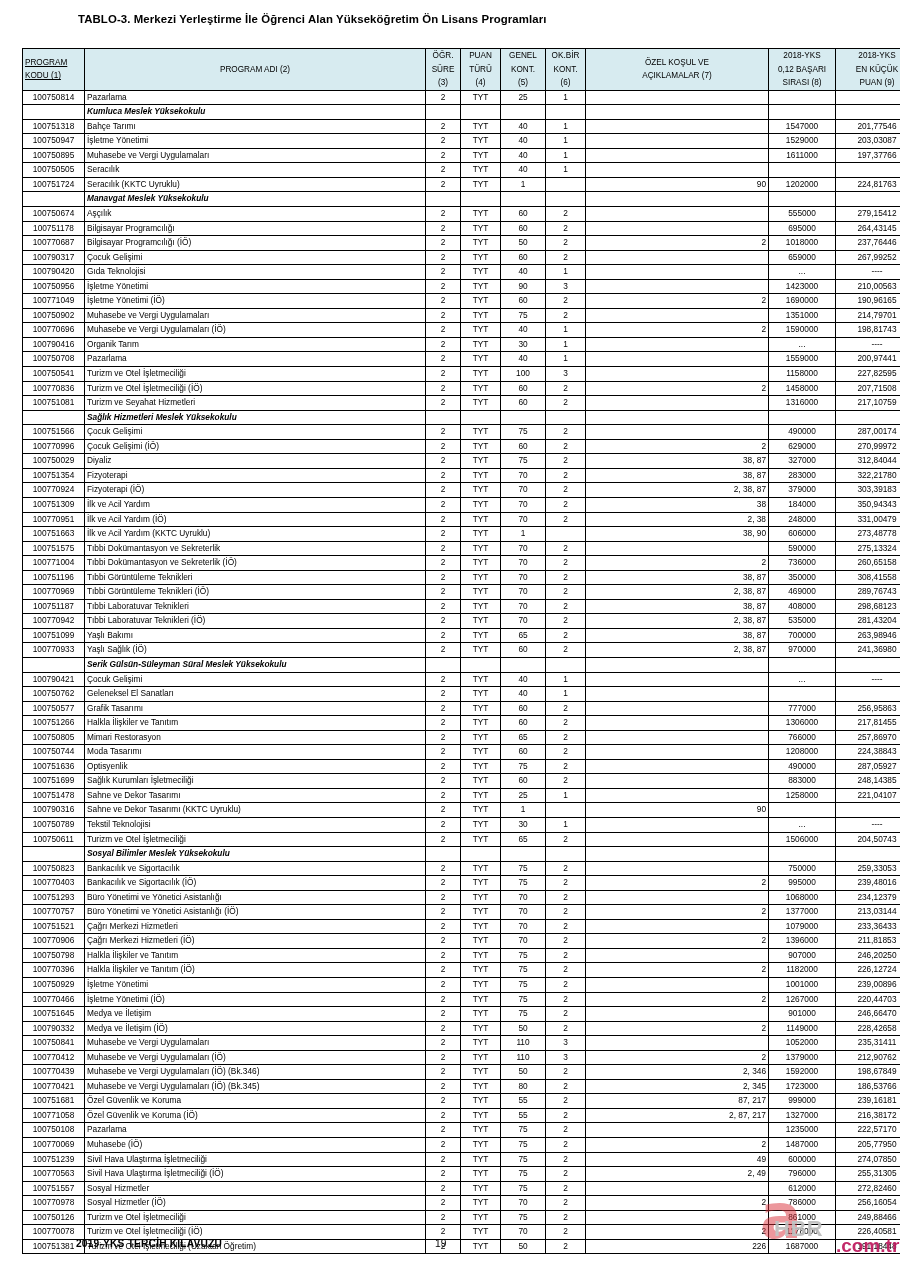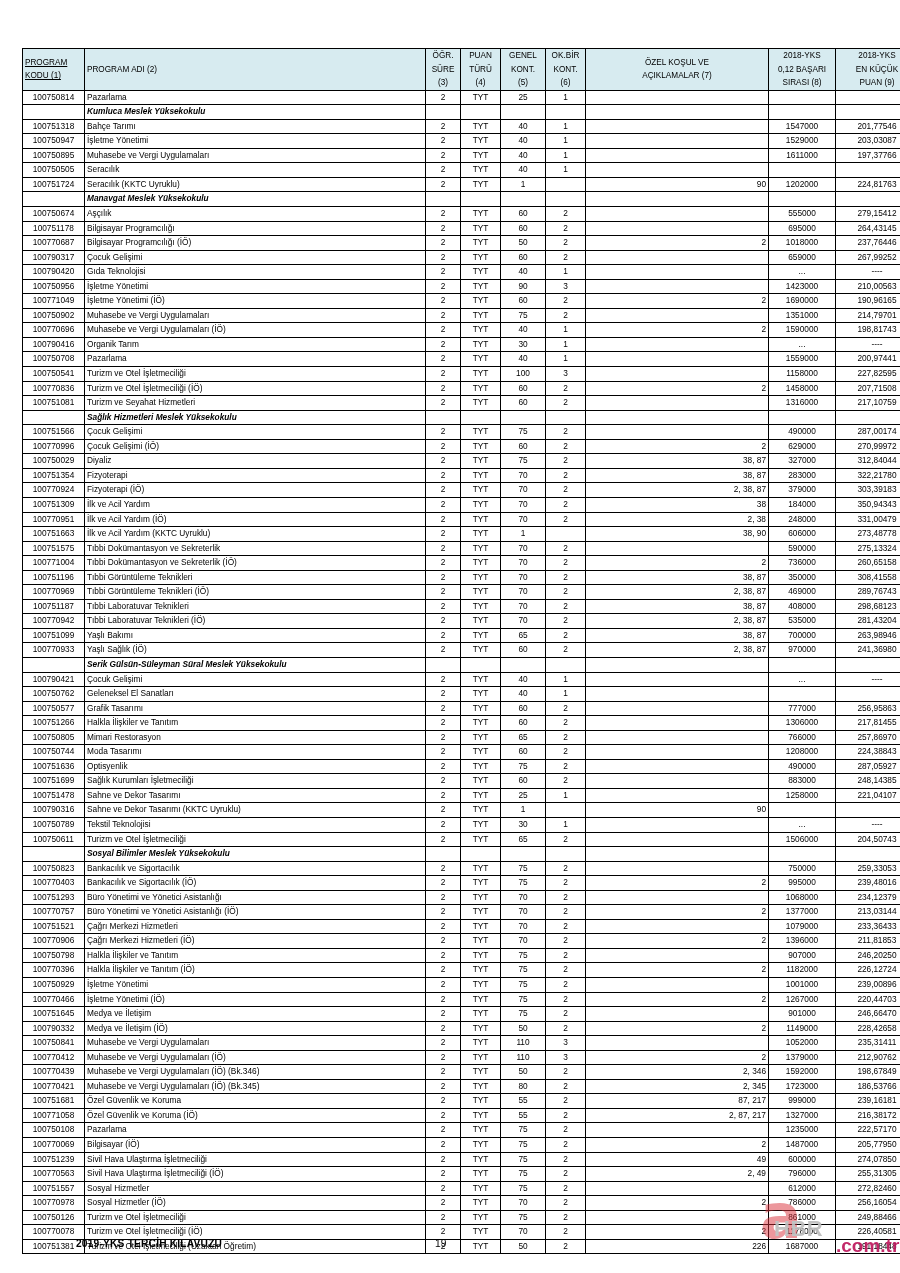--- a/index.html
+++ b/index.html
@@ -47,21 +47,21 @@
     background:#d7ebf0;
     font-weight:bold;
     font-size:8.2px;
     height:auto;
     line-height:11.2px;
     padding:2px 2px;
     text-align:center;
     vertical-align:middle;
   }
   th.h-kodu{ text-align:left; vertical-align:bottom;text-decoration:underline; }
-  th.h-adi{ text-align:left; vertical-align:middle;margin-top:24px; }
+  th.h-adi{ text-align:center; vertical-align:middle;margin-top:24px; }
 
   
   col.c-kodu{width:62px;}
   col.c-adi{width:341px;}
   col.c-sure{width:35px;}
   col.c-puan{width:40px;}
   col.c-genel{width:45px;}
   col.c-okbir{width:40px;}
   col.c-ozel{width:183px;}
   col.c-sira{width:67px;}
@@ -123,20 +123,21 @@
     font-weight:bold;
     color:#be185d;
     line-height:19px;
   }
 </style>
 </head>
 <body>
 
 <div class="page">
 
+  <div class="doc-title">TABLO-3. Merkezi Yerleştirme İle Öğrenci Alan Yükseköğretim Ön Lisans Programları</div>
 
   <table class="tbl">
     <colgroup>
       <col class="c-kodu">
         <col class="c-adi">
         <col class="c-sure">
         <col class="c-puan">
       <col class="c-genel">
         <col class="c-okbir">
         <col class="c-ozel">
@@ -944,21 +945,21 @@
           <td class="sure">2</td>
           <td class="puan">TYT</td>
           <td class="genel">75</td>
           <td class="okbir">2</td>
           <td class="ozel"></td>
           <td class="sira">1235000</td>
           <td class="puanmin">222,57170</td>
         </tr>
         <tr>
           <td class="kodu">100770069</td>
-          <td class="adi">Bilgisayar (İÖ)</td>
+          <td class="adi">Muhasebe (İÖ)</td>
           <td class="sure">2</td>
           <td class="puan">TYT</td>
           <td class="genel">75</td>
           <td class="okbir">2</td>
           <td class="ozel">2</td>
           <td class="sira">1487000</td>
           <td class="puanmin">205,77950</td>
         </tr>
         <tr>
           <td class="kodu">100751239</td>

